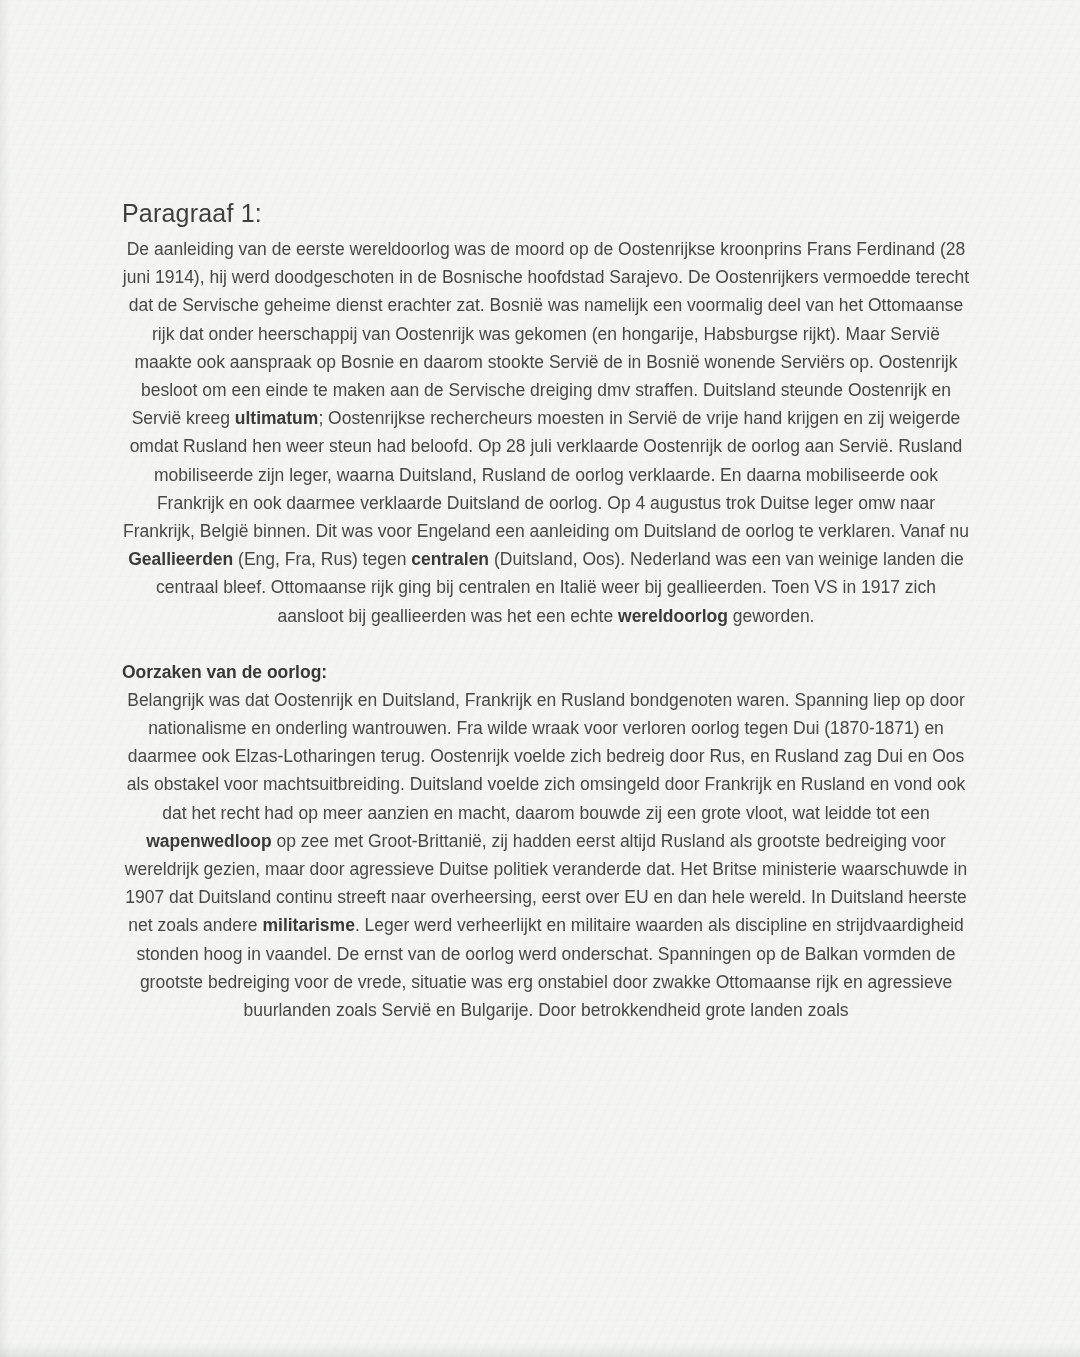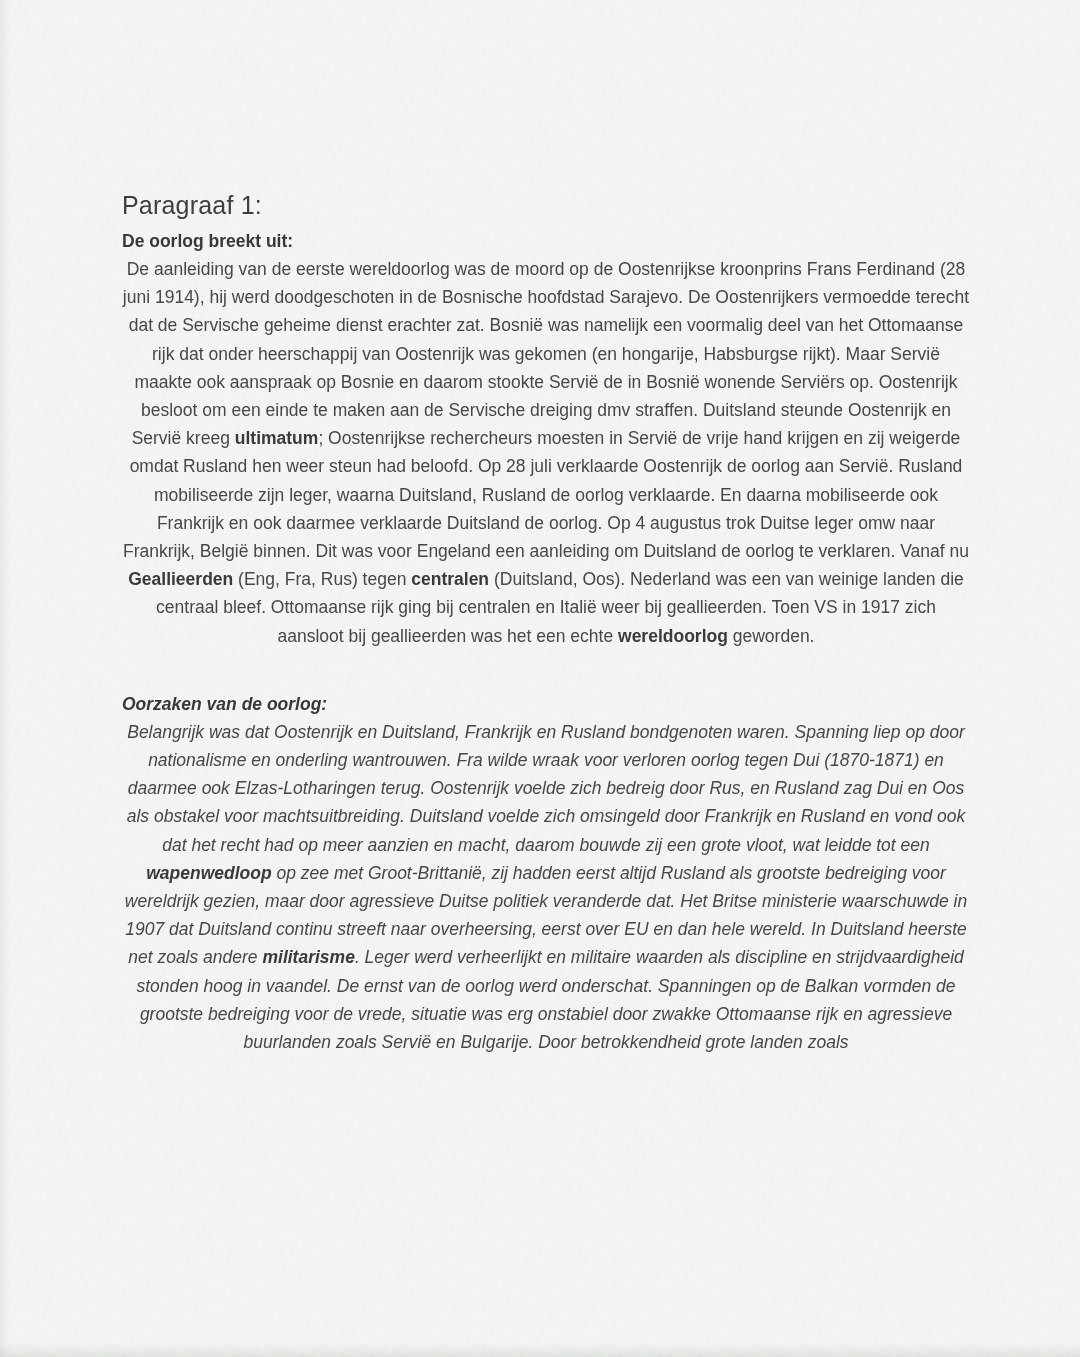--- a/index.html
+++ b/index.html
@@ -37,33 +37,32 @@
     background: linear-gradient(to right, rgba(180,188,182,0.22) 0%, rgba(180,188,182,0) 100%);
     pointer-events: none;
   }
   .content {
     position: absolute;
     left: 122px;
     top: 190px;
     width: 848px;
   }
   .title {
-    margin: 0 0 6px 0;
+    margin: 8px 0 6px 0;
     font-size: 25px;
     font-weight: 400;
     line-height: 31px;
     color: #3e3e3e;
     letter-spacing: 0.2px;
   }
   .section {
     margin: 0;
   }
   .section + .section {
-    margin-top: 40px;
-    font-style: italic;
+    margin-top: 28px;
   }
   .section-heading {
     margin: 0;
     font-size: 17.5px;
     font-weight: 700;
     line-height: 28px;
     color: #383838;
   }
   .paragraph {
     margin: 0;
@@ -79,21 +78,20 @@
   }
 </style>
 </head>
 <body>
 
 <div class="page">
   <div class="content">
     <h1 class="title">Paragraaf 1:</h1>
     <div id="sections">
         <section class="section">
-          <h2 class="section-heading">De oorlog breekt uit:</h2>
           <p class="paragraph">De aanleiding van de eerste wereldoorlog was de moord op de Oostenrijkse kroonprins Frans Ferdinand (28 juni 1914), hij werd doodgeschoten in de Bosnische hoofdstad Sarajevo. De Oostenrijkers vermoedde terecht dat de Servische geheime dienst erachter zat. Bosnië was namelijk een voormalig deel van het Ottomaanse rijk dat onder heerschappij van Oostenrijk was gekomen (en hongarije, Habsburgse rijkt). Maar Servië maakte ook aanspraak op Bosnie en daarom stookte Servië de in Bosnië wonende Serviërs op. Oostenrijk besloot om een einde te maken aan de Servische dreiging dmv straffen. Duitsland steunde Oostenrijk en Servië kreeg <strong>ultimatum</strong>; Oostenrijkse rechercheurs moesten in Servië de vrije hand krijgen en zij weigerde omdat Rusland hen weer steun had beloofd. Op 28 juli verklaarde Oostenrijk de oorlog aan Servië. Rusland mobiliseerde zijn leger, waarna Duitsland, Rusland de oorlog verklaarde. En daarna mobiliseerde ook Frankrijk en ook daarmee verklaarde Duitsland de oorlog. Op 4 augustus trok Duitse leger omw naar Frankrijk, België binnen. Dit was voor Engeland een aanleiding om Duitsland de oorlog te verklaren. Vanaf nu <strong>Geallieerden</strong> (Eng, Fra, Rus) tegen <strong>centralen</strong> (Duitsland, Oos). Nederland was een van weinige landen die centraal bleef. Ottomaanse rijk ging bij centralen en Italië weer bij geallieerden. Toen VS in 1917 zich aansloot bij geallieerden was het een echte <strong>wereldoorlog</strong> geworden.</p>
         </section>
         <section class="section">
           <h2 class="section-heading">Oorzaken van de oorlog:</h2>
           <p class="paragraph">Belangrijk was dat Oostenrijk en Duitsland, Frankrijk en Rusland bondgenoten waren. Spanning liep op door nationalisme en onderling wantrouwen. Fra wilde wraak voor verloren oorlog tegen Dui (1870-1871) en daarmee ook Elzas-Lotharingen terug. Oostenrijk voelde zich bedreig door Rus, en Rusland zag Dui en Oos als obstakel voor machtsuitbreiding. Duitsland voelde zich omsingeld door Frankrijk en Rusland en vond ook dat het recht had op meer aanzien en macht, daarom bouwde zij een grote vloot, wat leidde tot een <strong>wapenwedloop</strong> op zee met Groot-Brittanië, zij hadden eerst altijd Rusland als grootste bedreiging voor wereldrijk gezien, maar door agressieve Duitse politiek veranderde dat. Het Britse ministerie waarschuwde in 1907 dat Duitsland continu streeft naar overheersing, eerst over EU en dan hele wereld. In Duitsland heerste net zoals andere <strong>militarisme</strong>. Leger werd verheerlijkt en militaire waarden als discipline en strijdvaardigheid stonden hoog in vaandel. De ernst van de oorlog werd onderschat. Spanningen op de Balkan vormden de grootste bedreiging voor de vrede, situatie was erg onstabiel door zwakke Ottomaanse rijk en agressieve buurlanden zoals Servië en Bulgarije. Door betrokkendheid grote landen zoals</p>
         </section>
       </div>
   </div>
   <div class="scan-edge-left"></div>
   <div class="scan-edge-bottom"></div>

